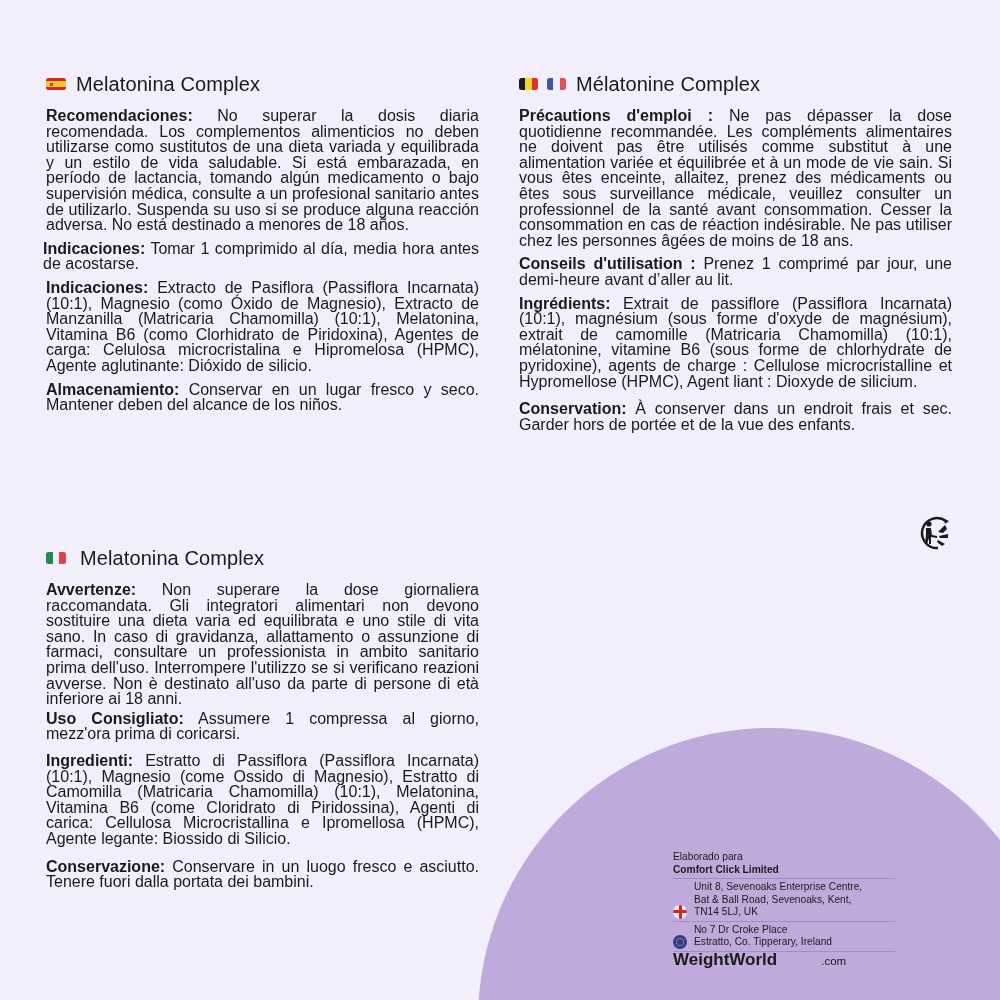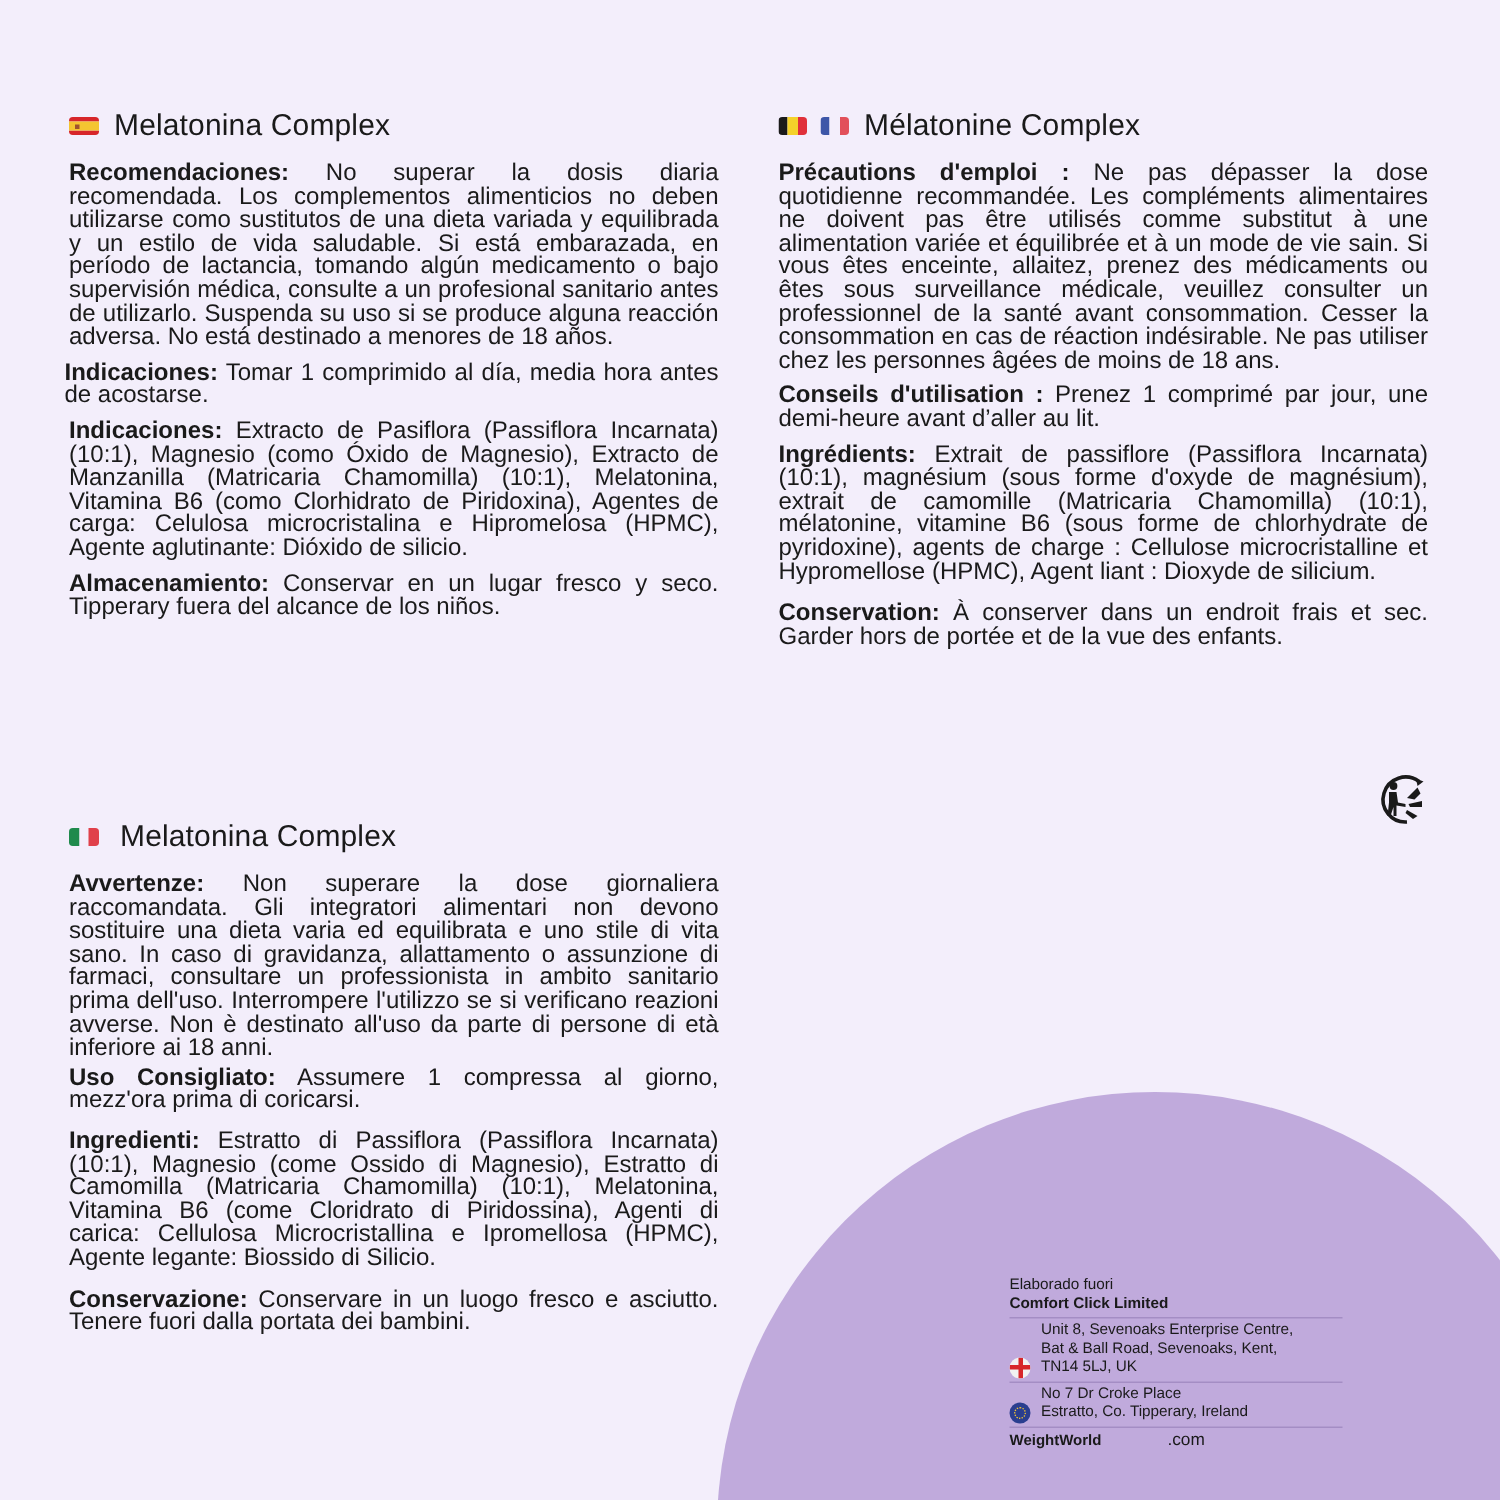--- a/index.html
+++ b/index.html
@@ -36,41 +36,41 @@
   .footer .bold { font-weight: bold; }
   .footer .sep { height: 1px; background: #a48dc4; margin: 2px 0; }
   .addr { display: flex; align-items: flex-end; }
   .addr .ico { width: 14px; height: 14px; border-radius: 50%; margin-right: 7px; flex-shrink: 0; overflow: hidden; }
   .addr .txt { line-height: 12.5px; }
   .uk { background: #f1f1f1; position: relative; }
   .uk::before { content: ""; position: absolute; left: 5.5px; top: 0; width: 3px; height: 14px; background: #d7262a; }
   .uk::after { content: ""; position: absolute; top: 5.5px; left: 0; height: 3px; width: 14px; background: #d7262a; }
   .eu { background: #2a3e8f; position: relative; }
   .eu::after { content: ""; position: absolute; left: 3px; top: 3px; width: 6px; height: 6px; border-radius: 50%; border: 1px dotted #f4c531; }
-  .brand .b { font-weight: bold; font-size: 10px; }
+  .brand .b { font-weight: bold; font-size: 17px; }
   .brand .n { font-size: 11.5px; padding-left: 44px; }
 </style>
 </head>
 <body>
 
 <div class="circle"></div>
 
 <div class="block block-es">
   <div class="title-row">
     <span class="flag flag-es">
         <span class="r"></span>
         <span class="y"></span>
         <span class="r"></span>
       </span>
     <span class="title">Melatonina Complex</span>
   </div>
   <p class="para"><span class="lbl">Recomendaciones:</span><span> No superar la dosis diaria recomendada. Los complementos alimenticios no deben utilizarse como sustitutos de una dieta variada y equilibrada y un estilo de vida saludable. Si está embarazada, en período de lactancia, tomando algún medicamento o bajo supervisión médica, consulte a un profesional sanitario antes de utilizarlo. Suspenda su uso si se produce alguna reacción adversa. No está destinado a menores de 18 años.</span></p>
   <p class="para" style="margin-left:-3px"><span class="lbl">Indicaciones:</span><span> Tomar 1 comprimido al día, media hora antes de acostarse.</span></p>
   <p class="para"><span class="lbl">Indicaciones:</span><span> Extracto de Pasiflora (Passiflora Incarnata) (10:1), Magnesio (como Óxido de Magne­sio), Extracto de Manzanilla (Matricaria Chamomilla) (10:1), Melatonina, Vitamina B6 (como Clorhidrato de Piridoxina), Agentes de carga: Celulosa microcristali­na e Hipromelosa (HPMC), Agente aglutinante: Dióxido de silicio.</span></p>
-  <p class="para"><span class="lbl">Almacenamiento:</span><span> Conservar en un lugar fresco y seco. Tipperary fuera del alcance de los niños.</span></p>
+  <p class="para"><span class="lbl">Almacenamiento:</span><span> Conservar en un lugar fresco y seco. Mantener deben del alcance de los niños.</span></p>
 </div>
 
 <div class="block block-fr">
   <div class="title-row">
     <span class="flag" style="width:19px;margin-right:9px">
         <span style="background:#1a1a1a"></span>
         <span style="background:#f4d22a"></span>
         <span style="background:#e0303a"></span>
       </span>
     <span class="flag" style="width:19px">
@@ -105,21 +105,21 @@
       </span>
     <span class="title">Melatonina Complex</span>
   </div>
   <p class="para" style="margin-bottom:4px"><span class="lbl">Avvertenze:</span><span> Non superare la dose giornaliera raccomandata. Gli integratori alimentari non devono sostituire una dieta varia ed equilibrata e uno stile di vita sano. In caso di gravidanza, allattamento o assunzione di farmaci, consultare un professionista in ambito sanitario prima dell'uso. Interrompere l'utilizzo se si verificano reazioni avverse. Non è destinato all'uso da parte di persone di età inferiore ai 18 anni.</span></p>
   <p class="para" style="margin-bottom:11px"><span class="lbl">Uso Consigliato:</span><span> Assumere 1 compressa al giorno, mezz'ora prima di coricarsi.</span></p>
   <p class="para" style="margin-bottom:12px"><span class="lbl">Ingredienti:</span><span> Estratto di Passiflora (Passiflora Incarnata) (10:1), Magnesio (come Ossido di Magnesio), Estratto di Camomilla (Matricaria Chamomilla) (10:1), Melatonina, Vitamina B6 (come Cloridrato di Piridossina), Agenti di carica: Cellulosa Microcristallina e Ipromellosa (HPMC), Agente legante: Biossido di Silicio.</span></p>
   <p class="para"><span class="lbl">Conservazione:</span><span> Conservare in un luogo fresco e asciutto. Tenere fuori dalla portata dei bambini.</span></p>
 </div>
 
 <div class="footer">
-  <div class="line">Elaborado fuori</div>
+  <div class="line">Elaborado para</div>
   <div class="line bold">Comfort Click Limited</div>
   <div class="sep"></div>
   <div class="addr">
     <span class="ico uk"></span>
     <div class="txt">
       <div>Unit 8, Sevenoaks Enterprise Centre,</div>
       <div>Bat &amp; Ball Road, Sevenoaks, Kent,</div>
       <div>TN14 5LJ, UK</div>
     </div>
   </div>

